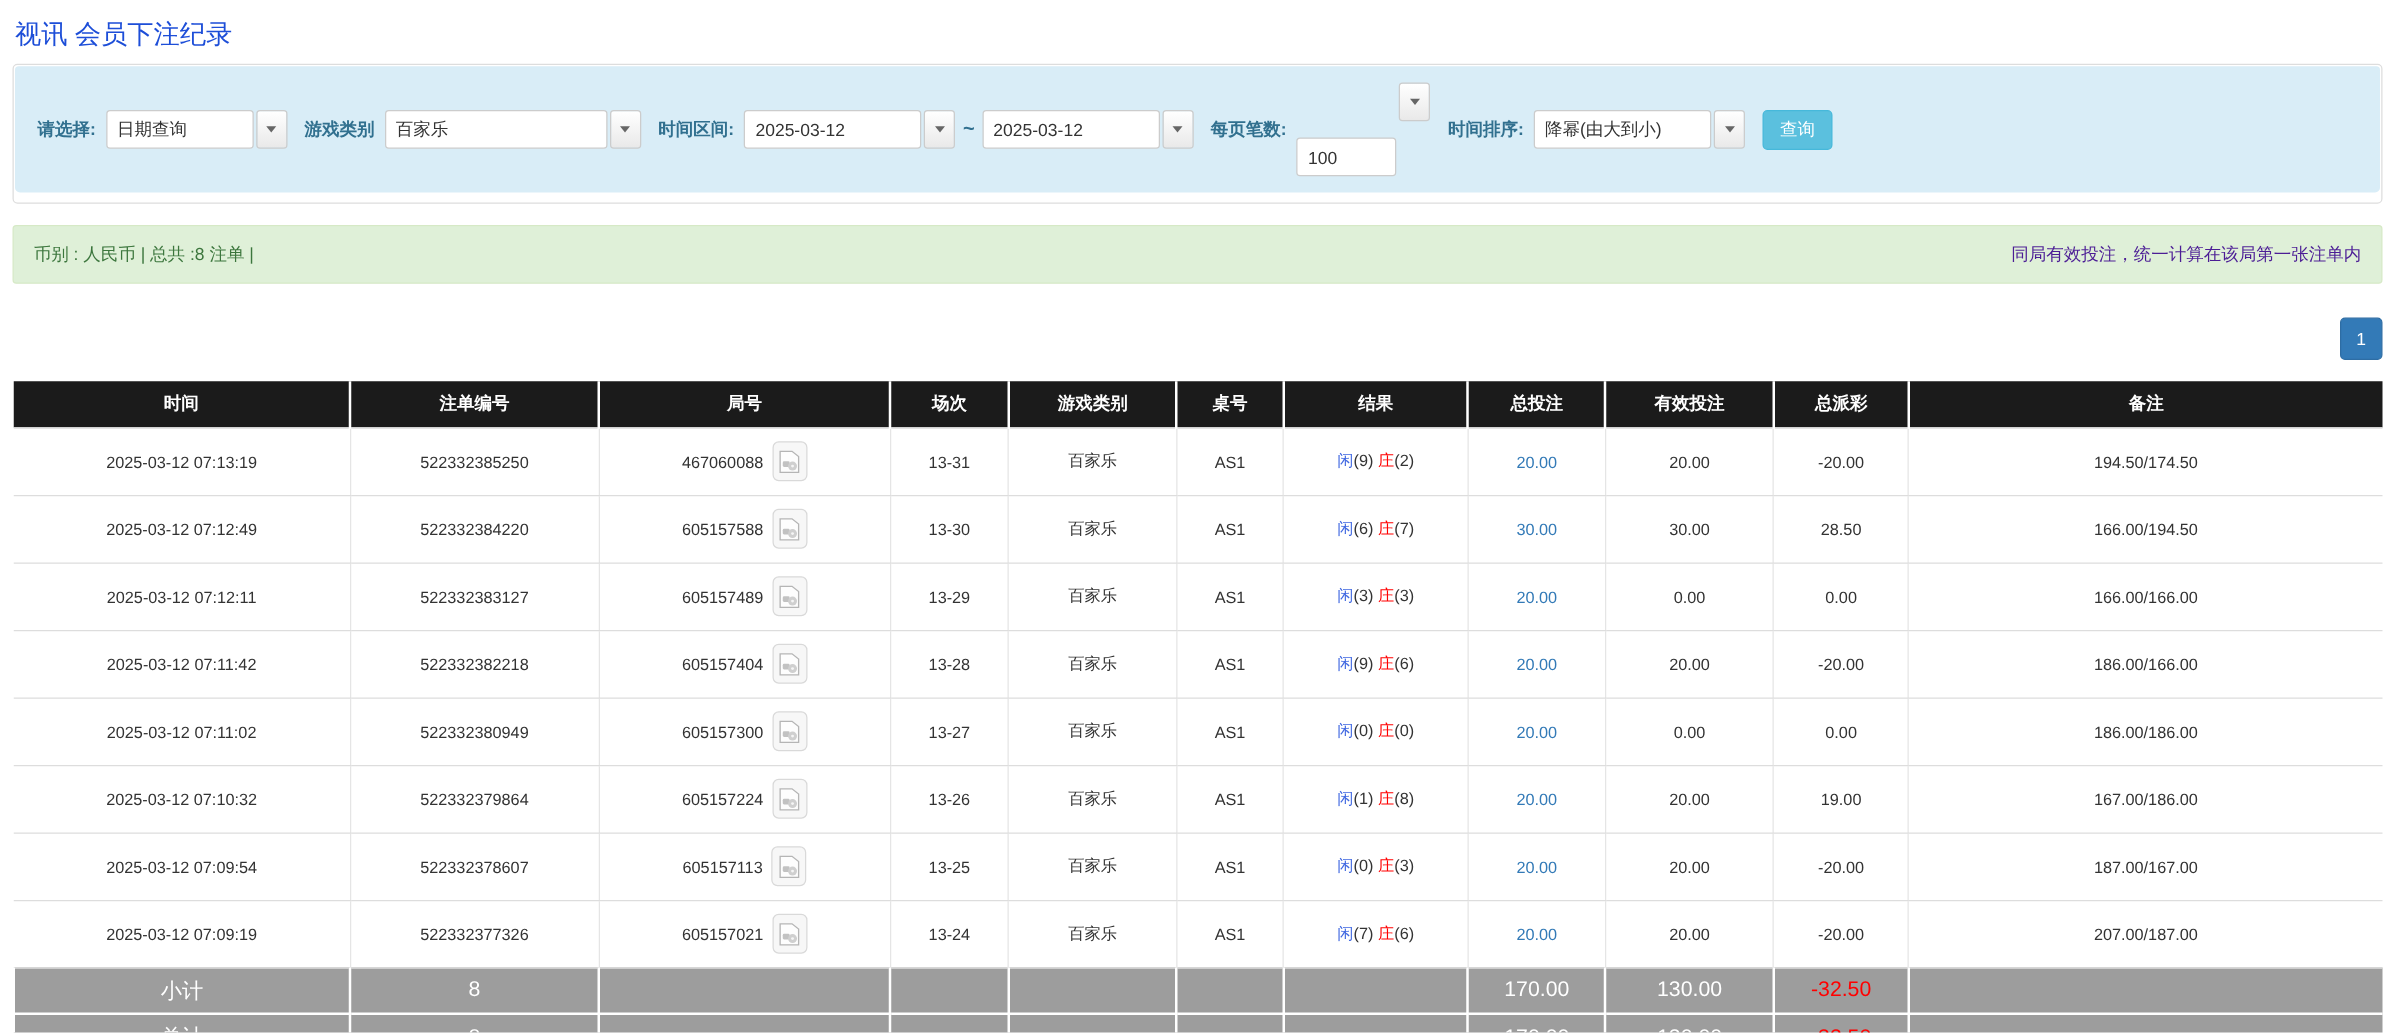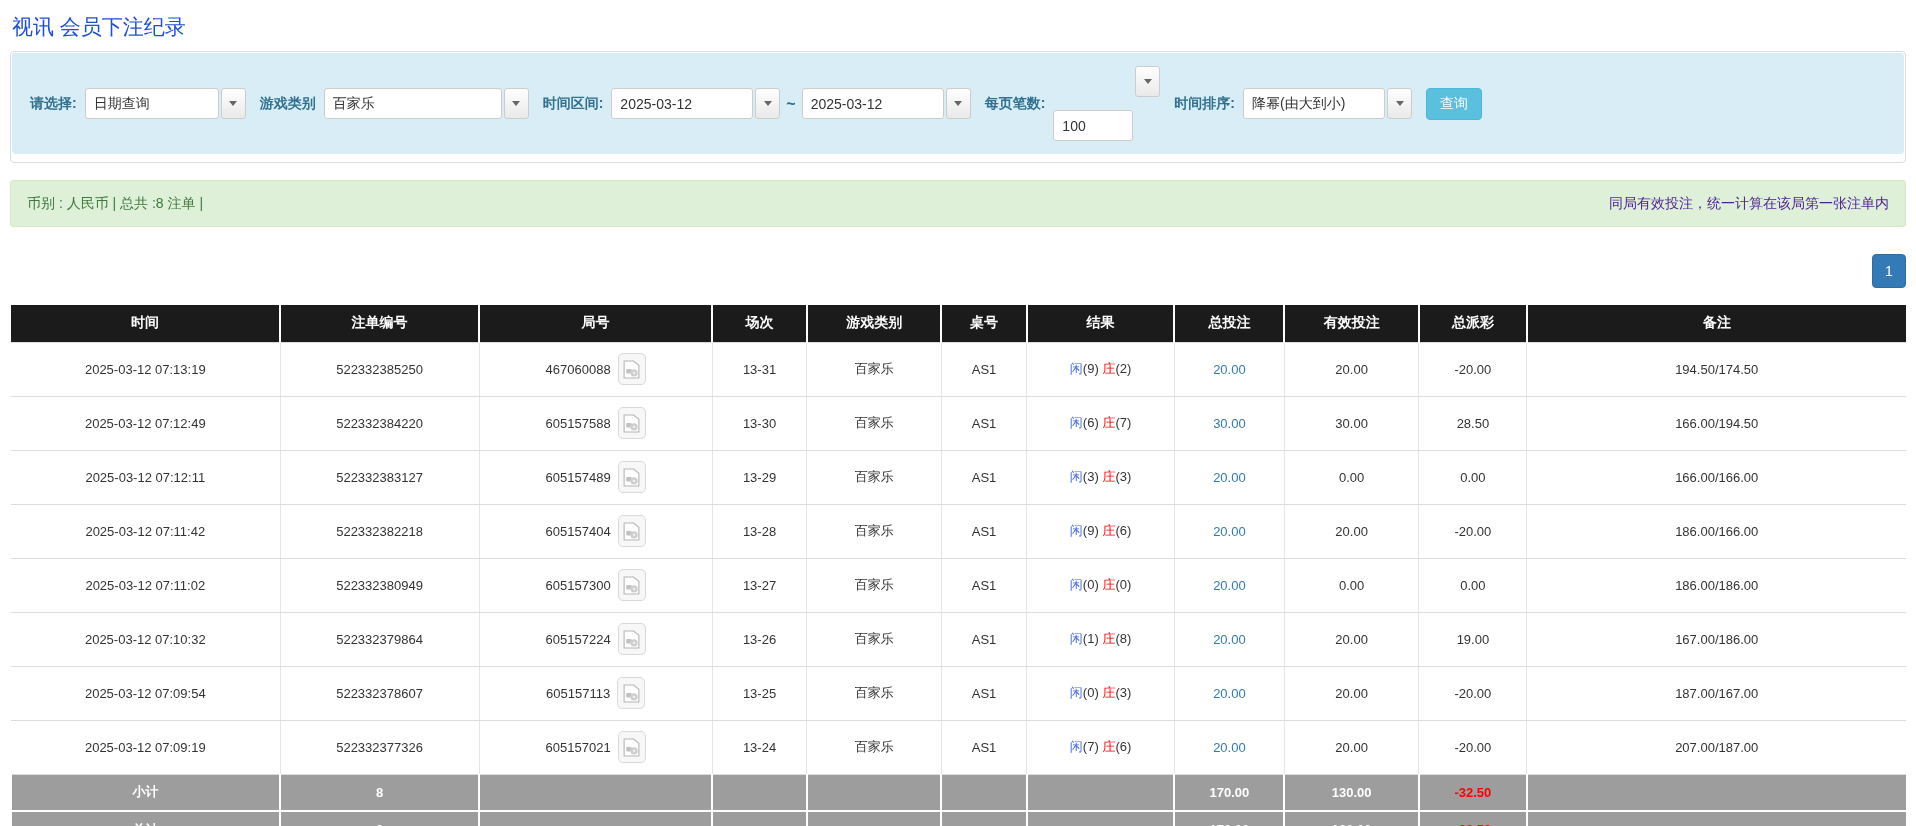--- a/index.html
+++ b/index.html
@@ -14,21 +14,21 @@
   .filter-bar { background: #d9edf7; border-radius: 3px 3px 4px 4px; padding: 13px 14px; display: flex; align-items: center; white-space: nowrap; }
   .f-label { color: #31708f; font-weight: bold; font-size: 14px; margin: 0 8px 0 14px; }
   .f-label:first-child { margin-left: 4px; text-align: center; }
   .combo { display: inline-flex; align-items: stretch; }
   .combo-input { background: #fff; border: 1px solid #ccc; border-radius: 3px; height: 31px;
     font-size: 14px; color: #333; padding: 0 8px; display: inline-flex; align-items: center; }
   .combo-btn { width: 25px; height: 31px; margin-left: 2px; border: 1px solid #ccc; border-radius: 3px;
     background: linear-gradient(#ffffff, #e9e9e9); display: inline-flex; align-items: center; justify-content: center; cursor: pointer; }
   .caret { width: 0; height: 0; border-left: 4px solid transparent; border-right: 4px solid transparent; border-top: 5px solid #666; }
   .tilde { color: #31708f; font-weight: bold; margin: 0 6px; }
-  .w-select { width: 134px; } .w-game { width: 178px; } .w-date { width: 142px; } .w-size { width: 80px; margin-top: 44px; } .w-sort { width: 142px; }
+  .w-select { width: 118px; } .w-game { width: 178px; } .w-date { width: 142px; } .w-size { width: 80px; margin-top: 44px; } .w-sort { width: 142px; }
   .search-btn { margin-left: 14px; background: #5bc0de; color: #fff; border: 1px solid #46b8da; border-radius: 4px;
     height: 32px; padding: 0 13px; font-size: 14px; cursor: pointer; }
 
   
   .notice-bar { margin-top: 17px; background: #dff0d8; border: 1px solid #d6e9c6; border-radius: 3px;
     height: 47px; display: flex; align-items: center; justify-content: space-between; padding: 0 16px; font-size: 14px; }
   .notice-left { color: #3c763d; }
   .notice-right { color: #4c1d95; }
 
   
@@ -47,21 +47,21 @@
   .bet-table tr td:last-child { border-right: none; }
   .bet-table tbody tr:first-child td { border-top: 1px solid #ddd; }
   .round-cell { display: inline-flex; align-items: center; gap: 7px; justify-content: center; }
   .video-btn { display: inline-flex; align-items: center; justify-content: center; width: 28px; height: 32px;
     background: #f7f7f7; border: 1px solid #d9d9d9; border-radius: 5px; cursor: pointer; }
   .link-blue { color: #337ab7; cursor: pointer; text-decoration: none; }
   .player-blue { color: #4169e1; }
   .banker-red { color: #ff0000; }
   .text-red { color: #ff0000; }
 
-  .sum-row td { background: #9d9d9d; color: #fff; height: 37px; border: 2px solid #fff; font-size: 13px; font-weight: bold; }
+  .sum-row td { background: #9d9d9d; color: #fff; height: 37px; border: 2px solid #fff; font-size: 17px; }
   .sum-row td.text-red { color: #ff0000; }
 </style>
 </head>
 <body>
 
 <div class="page">
 
   <h1 class="page-title">视讯 会员下注纪录</h1>
 
   <div class="filter-panel">

